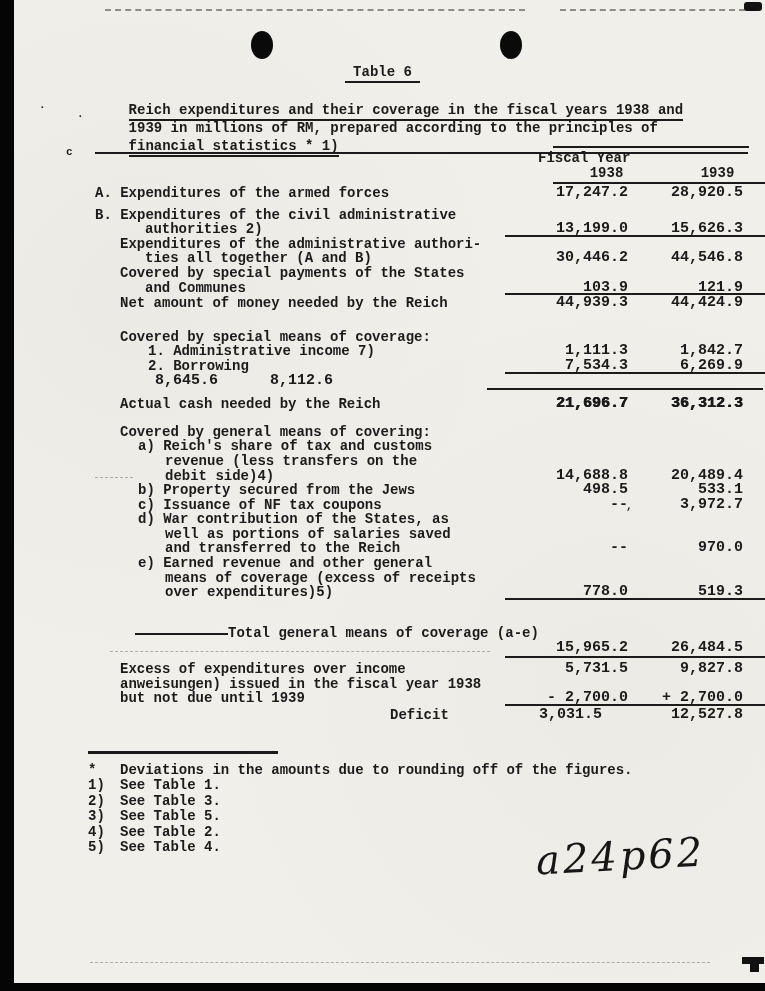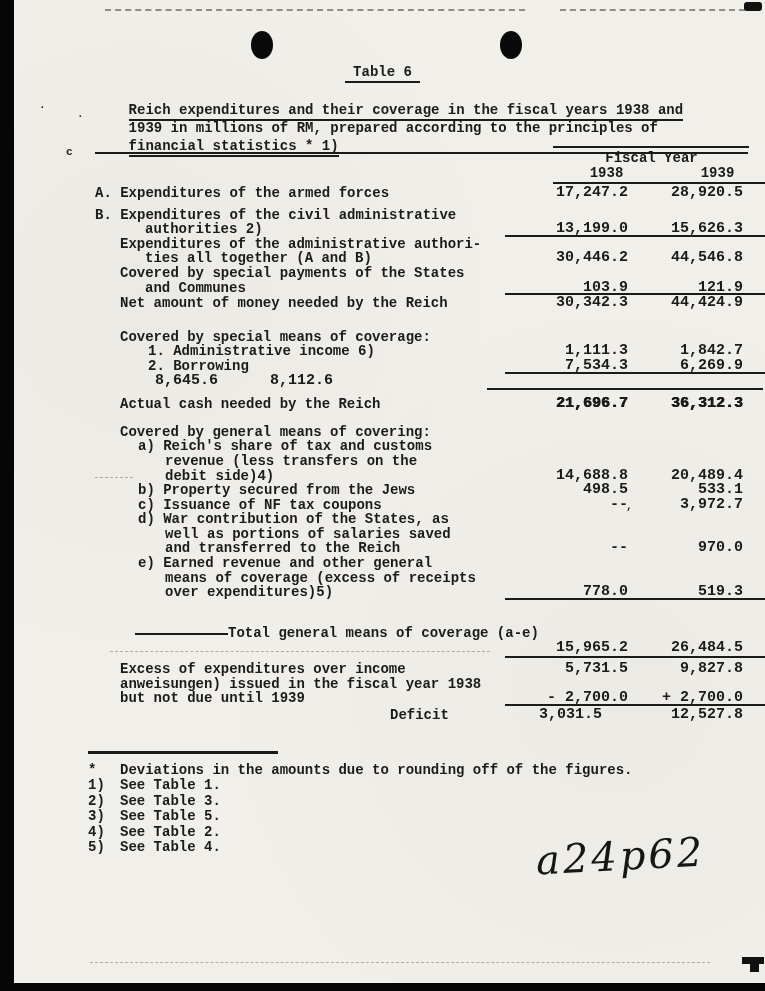--- a/index.html
+++ b/index.html
@@ -21,21 +21,21 @@
   .speck{position:absolute;font-size:11px;font-weight:700;color:#222;}
   
   .title{position:absolute;top:64px;left:0;width:100%;text-align:center;font-size:14px;line-height:16px;}
   .title span{border-bottom:2px solid #1b1b1b;padding:0 8px 1px 8px;}
   .hline{position:absolute;left:95px;font-size:14px;line-height:16px;white-space:pre;}
   .hline span{border-bottom:2px solid #1b1b1b;padding-bottom:1px;}
   .hline.full{width:653px;}
   
   .fy{position:absolute;left:538px;top:146px;width:227px;}
   .fy-rule{position:absolute;left:15px;top:0;width:196px;height:2px;background:#1b1b1b;}
-  .fy-label{position:absolute;left:0;top:4px;width:100%;text-align:center;font-size:14px;}
+  .fy-label{position:absolute;left:0;top:4px;width:100%;font-size:14px;}
   .fy-years{position:absolute;left:15px;top:20px;width:222px;display:flex;}
   .fy-years div{text-align:center;font-size:14px;line-height:15px;border-bottom:2px solid #1b1b1b;padding-bottom:1px;}
   .fy-y1{width:107px;}
   .fy-y2{width:115px;}
   
   #rows{position:absolute;left:95px;top:186px;width:670px;}
   .row{display:flex;height:14.6px;line-height:14.6px;font-size:14px;position:relative;}
   .lbl{flex:1 1 auto;min-width:0;white-space:pre;overflow:visible;}
   .c1{flex:none;width:140px;text-align:right;padding-right:17px;font-size:15px;box-sizing:border-box;}
   .c2{flex:none;width:120px;text-align:right;padding-right:22px;font-size:15px;box-sizing:border-box;}
@@ -128,30 +128,30 @@
         <div class="c1"></div>
         <div class="c2"></div>
       </div>
       <div class="row u">
         <div class="lbl" style="padding-left: 50px;">and Communes</div>
         <div class="c1">103.9</div>
         <div class="c2">121.9</div>
       </div>
       <div class="row" style="margin-top: 1px;">
         <div class="lbl" style="padding-left: 25px;">Net amount of money needed by the Reich</div>
-        <div class="c1">30,342.3</div>
+        <div class="c1">44,939.3</div>
         <div class="c2">44,424.9</div>
       </div>
       <div class="row" style="margin-top: 19px;">
         <div class="lbl" style="padding-left: 25px;">Covered by special means of coverage:</div>
         <div class="c1"></div>
         <div class="c2"></div>
       </div>
       <div class="row">
-        <div class="lbl" style="padding-left: 53px;">1. Administrative income 6)</div>
+        <div class="lbl" style="padding-left: 53px;">1. Administrative income 7)</div>
         <div class="c1">1,111.3</div>
         <div class="c2">1,842.7</div>
       </div>
       <div class="row u">
         <div class="lbl" style="padding-left: 53px;">2. Borrowing</div>
         <div class="c1">7,534.3</div>
         <div class="c2">6,269.9</div>
       </div>
       <div class="row">
         <div class="c1">8,645.6</div>

